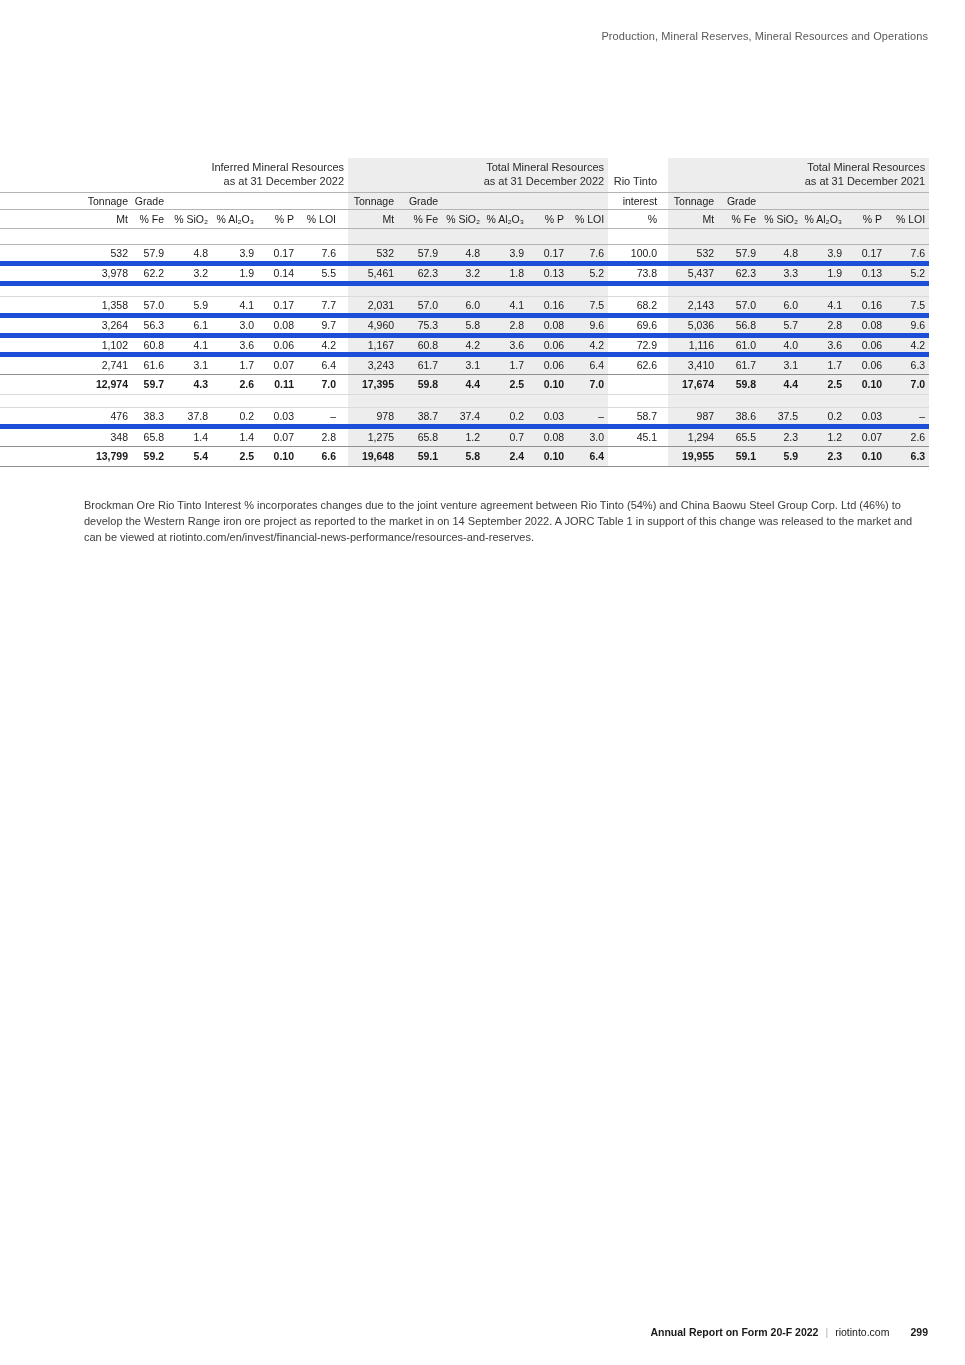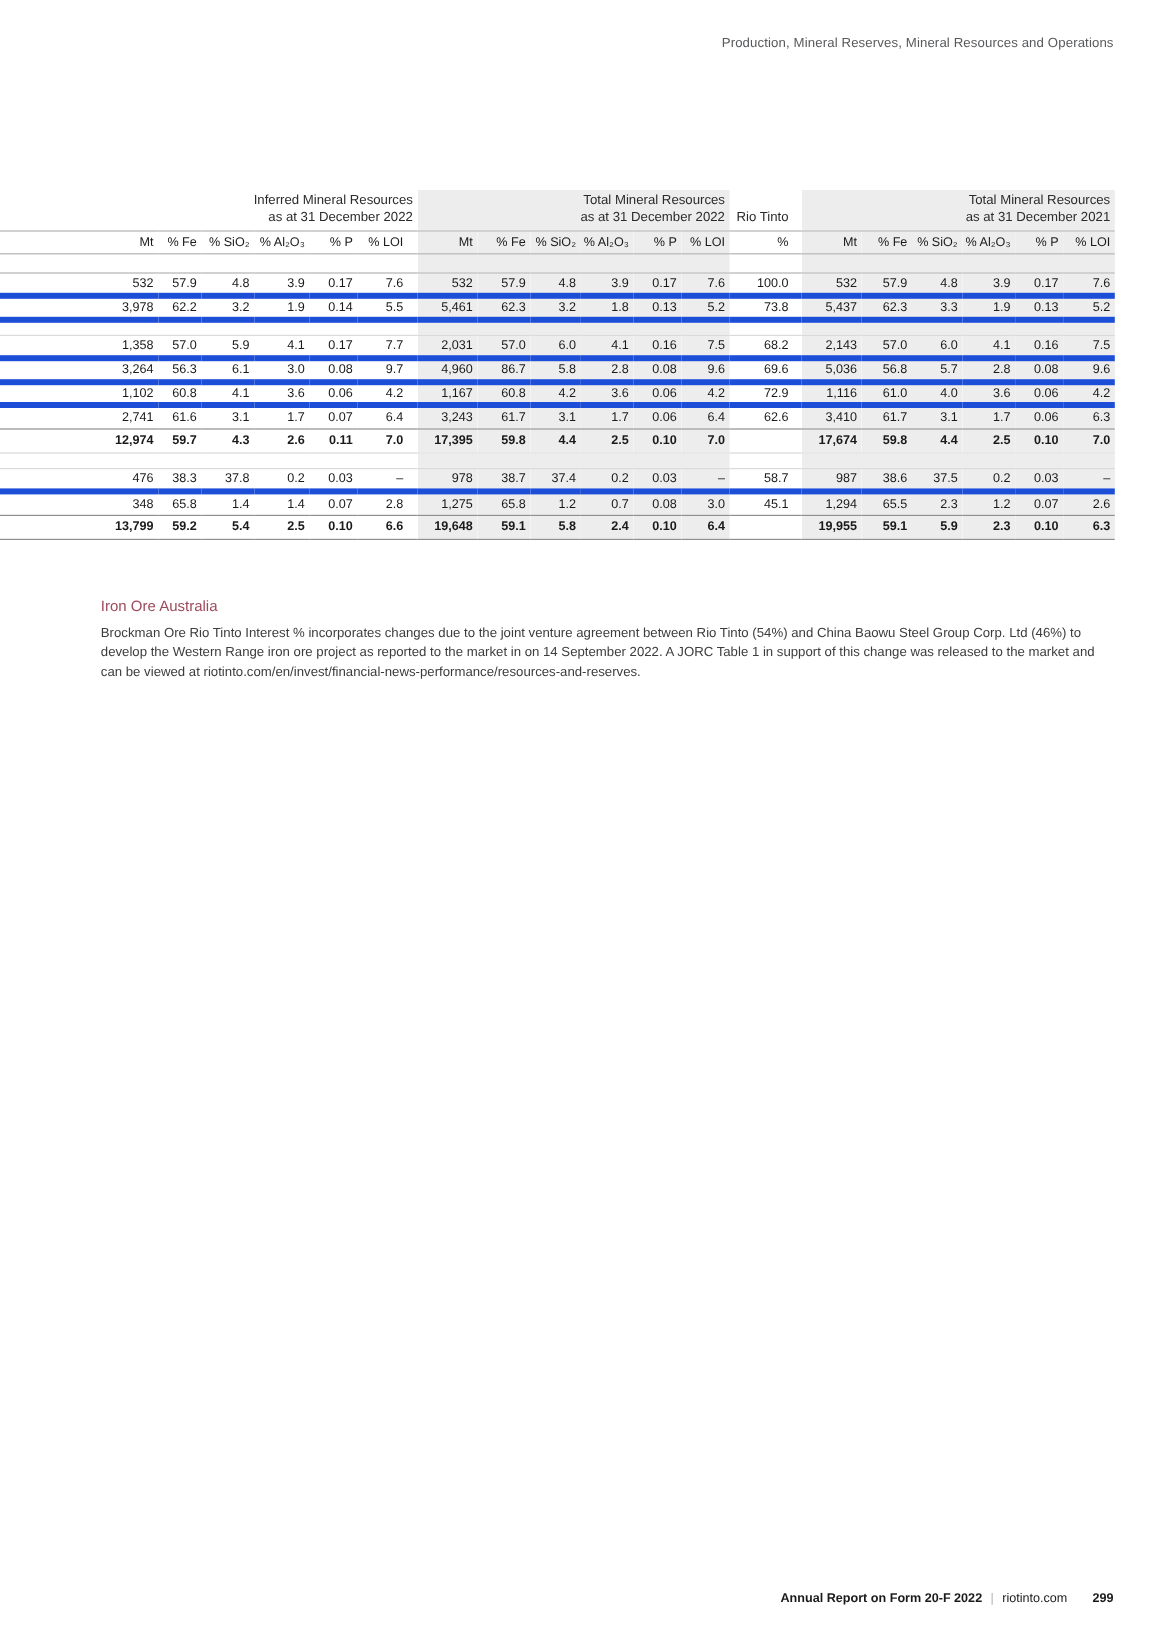--- a/index.html
+++ b/index.html
@@ -95,20 +95,33 @@
             <td class="gtitle sh" colspan="6">
               <div>Total Mineral Resources</div>
               <div>as at 31 December 2022</div>
             </td>
             <td class="gtitle interest">Rio Tinto</td>
             <td class="gtitle sh" colspan="6">
               <div>Total Mineral Resources</div>
               <div>as at 31 December 2021</div>
             </td>
           </tr>
+          <tr class="sub-row">
+            <td>Tonnage</td>
+            <td>Grade</td>
+            <td colspan="4"></td>
+            <td></td>
+            <td class="sh">Tonnage</td>
+            <td class="sh">Grade</td>
+            <td class="sh" colspan="4"></td>
+            <td class="interest">interest</td>
+            <td class="sh">Tonnage</td>
+            <td class="sh">Grade</td>
+            <td class="sh" colspan="4"></td>
+          </tr>
           <tr class="units-row">
             <td>Mt</td>
             <td>% Fe</td>
             <td>% SiO₂</td>
             <td>% Al₂O₃</td>
             <td>% P</td>
             <td>% LOI</td>
             <td></td>
             <td class="sh">Mt</td>
             <td class="sh">% Fe</td>
@@ -204,21 +217,21 @@
           </tr>
           <tr class="row-data">
             <td class="num">3,264</td>
             <td class="num">56.3</td>
             <td class="num">6.1</td>
             <td class="num">3.0</td>
             <td class="num">0.08</td>
             <td class="num">9.7</td>
             <td></td>
             <td class="num sh">4,960</td>
-            <td class="num sh">86.7</td>
+            <td class="num sh">75.3</td>
             <td class="num sh">5.8</td>
             <td class="num sh">2.8</td>
             <td class="num sh">0.08</td>
             <td class="num sh">9.6</td>
             <td class="num interest">69.6</td>
             <td class="num sh">5,036</td>
             <td class="num sh">56.8</td>
             <td class="num sh">5.7</td>
             <td class="num sh">2.8</td>
             <td class="num sh">0.08</td>
@@ -360,21 +373,20 @@
             <td class="num sh">5.9</td>
             <td class="num sh">2.3</td>
             <td class="num sh">0.10</td>
             <td class="num sh">6.3</td>
           </tr>
         </tbody>
       </table>
   </div>
 
   <div class="note">
-    <div class="note-heading">Iron Ore Australia</div>
     <p class="note-body">Brockman Ore Rio Tinto Interest % incorporates changes due to the joint venture agreement between Rio Tinto (54%) and China Baowu Steel Group Corp. Ltd (46%) to develop the Western Range iron ore project as reported to the market in on 14 September 2022. A JORC Table 1 in support of this change was released to the market and can be viewed at riotinto.com/en/invest/financial-news-performance/resources-and-reserves.</p>
   </div>
 
   <div class="footer">
     <span class="f-bold">Annual Report on Form 20-F 2022</span>
     <span class="f-div">|</span>
     <span>riotinto.com</span>
     <span class="f-bold f-page">299</span>
   </div>
 

